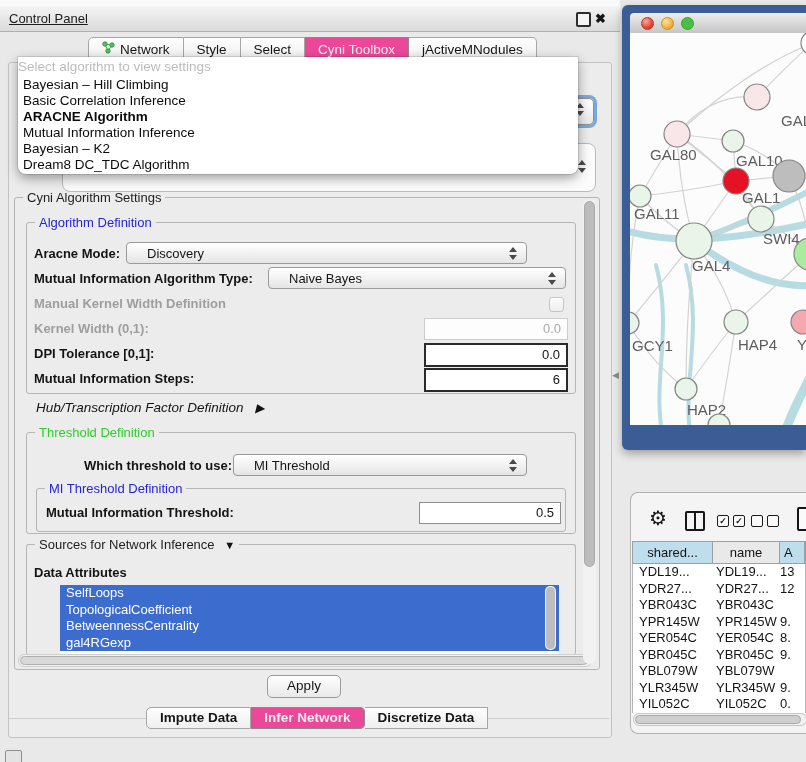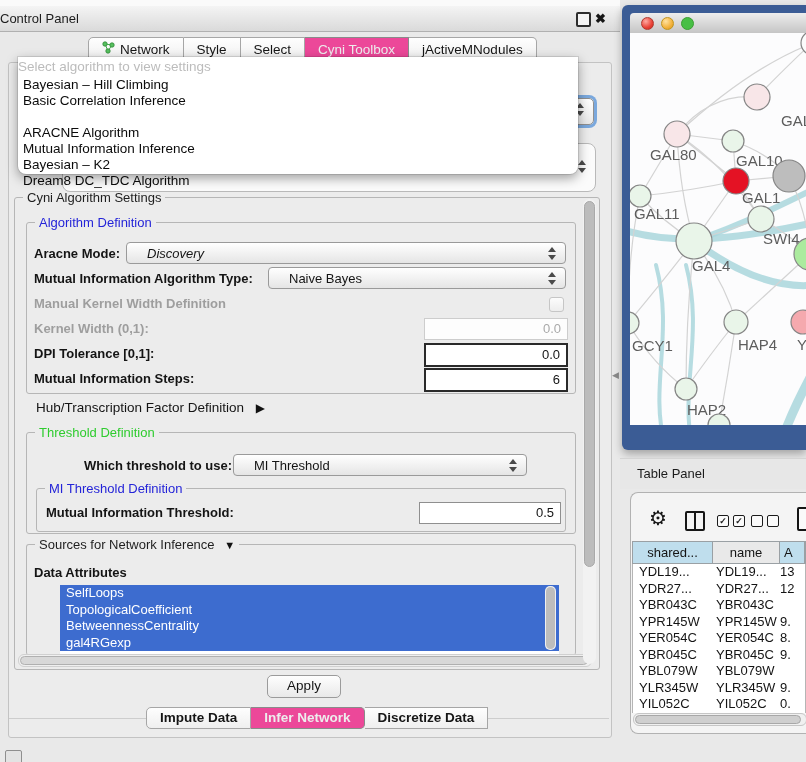--- a/index.html
+++ b/index.html
@@ -4,21 +4,21 @@
 <style>
   html,body{margin:0;padding:0;}
   #screen{position:relative;width:806px;height:762px;background:#e9e9e9;
     font-family:"Liberation Sans",sans-serif;overflow:hidden;color:#141414;}
   .abs{position:absolute;}
 
   
   .top-strip{left:0;top:0;width:620px;height:6px;background:#fafafa;border-bottom:1px solid #e0e0e0;}
   .cp-titlebar{left:0;top:6px;width:620px;height:25px;background:linear-gradient(#f4f4f4,#dadada);
     border-bottom:1px solid #b0b0b0;font-size:13px;line-height:25px;}
-  .cp-title{color:#1c1c1c;}
+  .cp-title{padding-left:9px;color:#1c1c1c;text-decoration:underline;}
   .float-btn{left:576px;top:12px;width:11px;height:11px;border:2px solid #2d2d2d;border-radius:2px;background:#f4f4f4;}
   .close-btn{left:595px;top:6px;font-size:13px;font-weight:bold;color:#161616;line-height:25px;}
 
   
   .tabbar{display:flex;height:25px;}
   .cp-tabs{left:88px;top:37px;}
   .bottom-tabs{left:146px;top:707px;height:22px;}
   .tab{background:linear-gradient(#fefefe,#efefef);border:1px solid #a6a6a6;border-left:none;
     font-size:13.5px;line-height:23px;padding:0 13px;color:#161616;display:flex;align-items:center;gap:5px;}
   .bottom-tabs .tab{line-height:20px;font-weight:bold;}
@@ -34,21 +34,21 @@
   .frag-combo{left:330px;top:98px;width:262px;height:25px;border:1px solid #8f8f8f;border-radius:5px;
     background:linear-gradient(#fff,#e8e8e8);box-shadow:0 0 0 3px #7aa8dd;z-index:5;}
   .frag-box{left:62px;top:143px;width:532px;height:47px;border:1px solid #b9b9b9;border-radius:8px;
     background:#fbfbfb;z-index:5;}
 
   
   .popup{left:18px;top:57px;width:560px;height:117px;background:#fff;z-index:50;
     border-radius:0 0 8px 8px;box-shadow:0 4px 12px rgba(0,0,0,.38),0 0 0 1px rgba(0,0,0,.10);}
   .popup .prompt{height:20px;line-height:20px;color:#bcbcbc;font-size:13.5px;}
   .popup .item{height:16px;line-height:16px;font-size:13.5px;padding-left:5px;color:#0b0b0b;}
-  .popup .item.bold{font-weight:normal;margin-top:16px;}
+  .popup .item.bold{font-weight:bold;}
 
   
   .group{position:absolute;border:1px solid #b6b6b6;border-radius:3px;}
   .legend{position:absolute;top:-8px;left:8px;background:#ececec;padding:0 4px;font-size:13px;color:#1e1e1e;white-space:nowrap;}
   .legend.blue{color:#2424d8;}
   .legend.green{color:#2fcc2f;}
 
   .lbl{position:absolute;font-size:13px;font-weight:bold;color:#141414;white-space:nowrap;}
   .lbl.dis{color:#9e9e9e;text-align:center;}
   .plain{font-weight:normal;font-size:13.5px;}
@@ -198,21 +198,21 @@
   </div>
 
   <div class="group" style="left:14px;top:197px;width:584px;height:471px;">
     <span class="legend">Cyni Algorithm Settings</span>
   </div>
 
   <div class="group" style="left:26px;top:222px;width:548px;height:170px;">
     <span class="legend blue">Algorithm Definition</span>
   </div>
   <span class="lbl" style="left:34px;top:246px;">Aracne Mode:</span>
-  <div class="combo" style="left:126px;top:242px;width:440px;font-style:italic;">
+  <div class="combo" style="left:126px;top:242px;width:401px;">
     <span>Discovery</span>
     <span class="spinner">
         <div class="spin-up"></div>
         <div class="spin-down"></div>
       </span>
   </div>
 
   <span class="lbl" style="left:34px;top:271px;">Mutual Information Algorithm Type:</span>
   <div class="combo" style="left:268px;top:267px;width:298px;">
     <span>Naive Bayes</span>
@@ -227,21 +227,21 @@
 
   <span class="lbl dis" style="left:34px;top:321px;">Kernel Width (0,1):</span>
   <div class="field dis" style="left:424px;top:318px;width:136px;">0.0</div>
 
   <span class="lbl" style="left:34px;top:346px;">DPI Tolerance [0,1]:</span>
   <div class="field strong" style="left:424px;top:343px;width:134px;">0.0</div>
 
   <span class="lbl" style="left:34px;top:371px;">Mutual Information Steps:</span>
   <div class="field strong" style="left:424px;top:368px;width:134px;">6</div>
 
-  <span class="lbl plain" style="left:36px;top:400px;">
+  <span class="lbl plain" style="left:36px;top:400px;font-style:italic;">
     <span>Hub/Transcription Factor Definition</span>
     <span class="arrow-ic" style="margin-left:8px;">▶</span>
   </span>
 
   <div class="group" style="left:26px;top:432px;width:548px;height:100px;">
     <span class="legend green">Threshold Definition</span>
   </div>
   <span class="lbl" style="left:84px;top:458px;">Which threshold to use:</span>
   <div class="combo" style="left:233px;top:454px;width:294px;">
     <span>MI Threshold</span>
@@ -359,23 +359,20 @@
         <circle cx="106" cy="289" r="12" fill="#e9f5e9" class="nnode"></circle>
         <text x="108" y="317" class="nlabel">HAP4</text>
         <circle cx="173" cy="289" r="12" fill="#f5a9ae" class="nnode"></circle>
         <text x="167" y="317" class="nlabel">Y</text>
         <circle cx="56" cy="356" r="11" fill="#e9f5e9" class="nnode"></circle>
         <text x="57" y="382" class="nlabel">HAP2</text>
         <circle cx="89" cy="392" r="11" fill="#e9f5e9" class="nnode"></circle>
       </svg>
   </div>
 
-  <div class="abs tp-titlebar">
-    <span class="tp-title">Table Panel</span>
-  </div>
   <div class="abs tp-body"></div>
   <div class="abs gear">⚙</div>
   <div class="abs cols-icon">
       <div></div>
     </div>
   <div class="abs pair pair-checked">
     <div class="bx">✓</div>
     <div class="bx">✓</div>
   </div>
   <div class="abs pair pair-unchecked">

